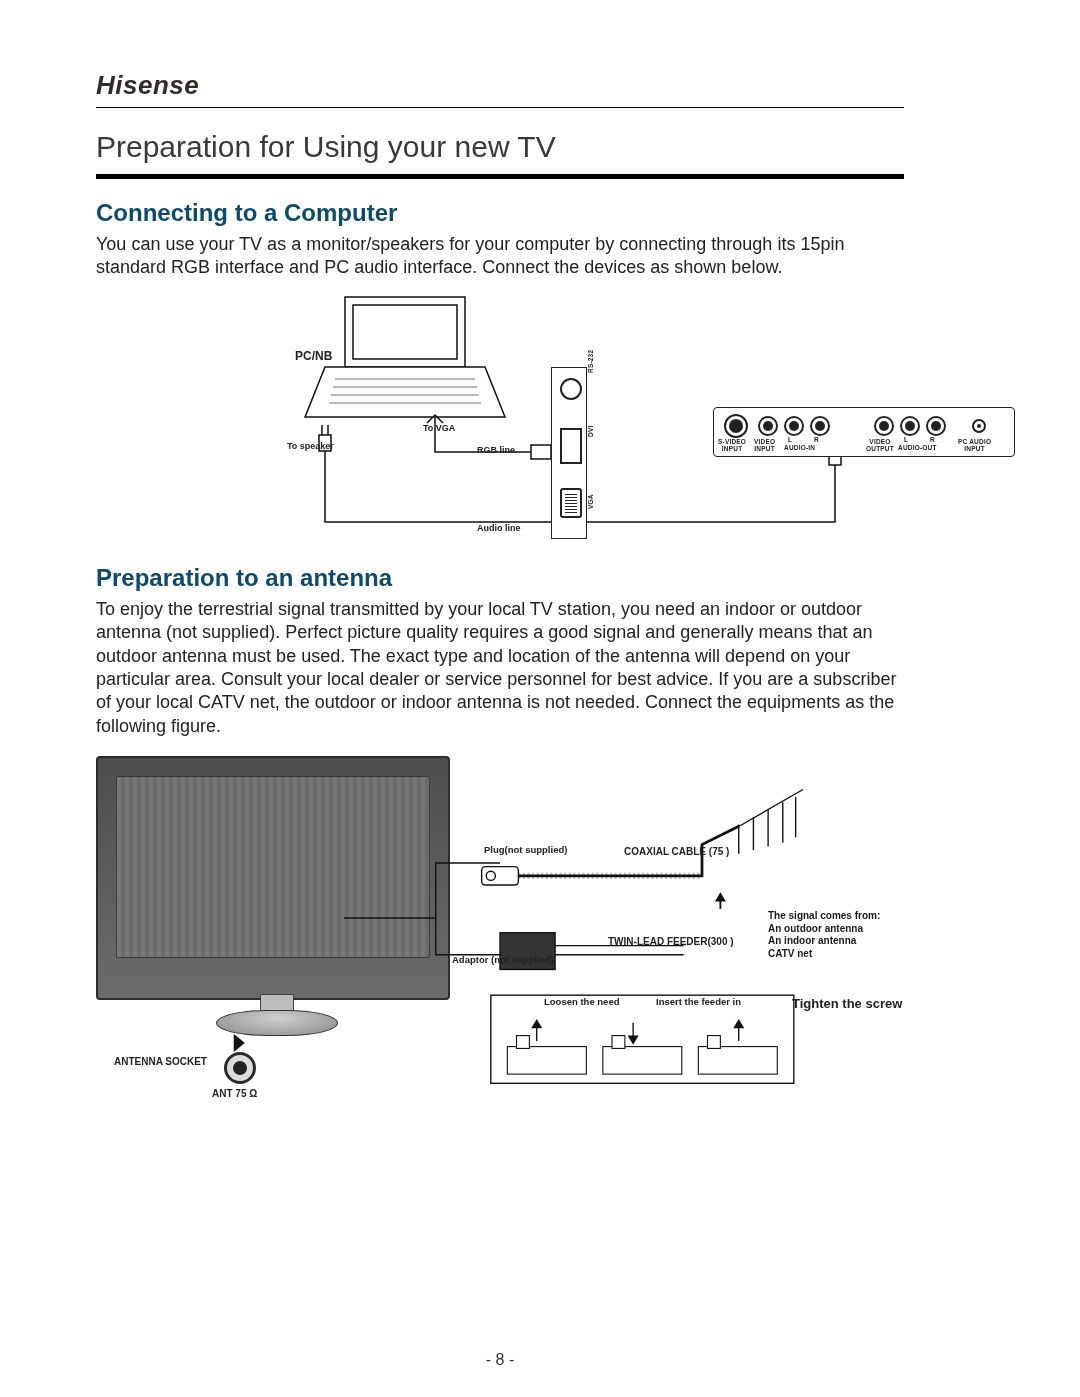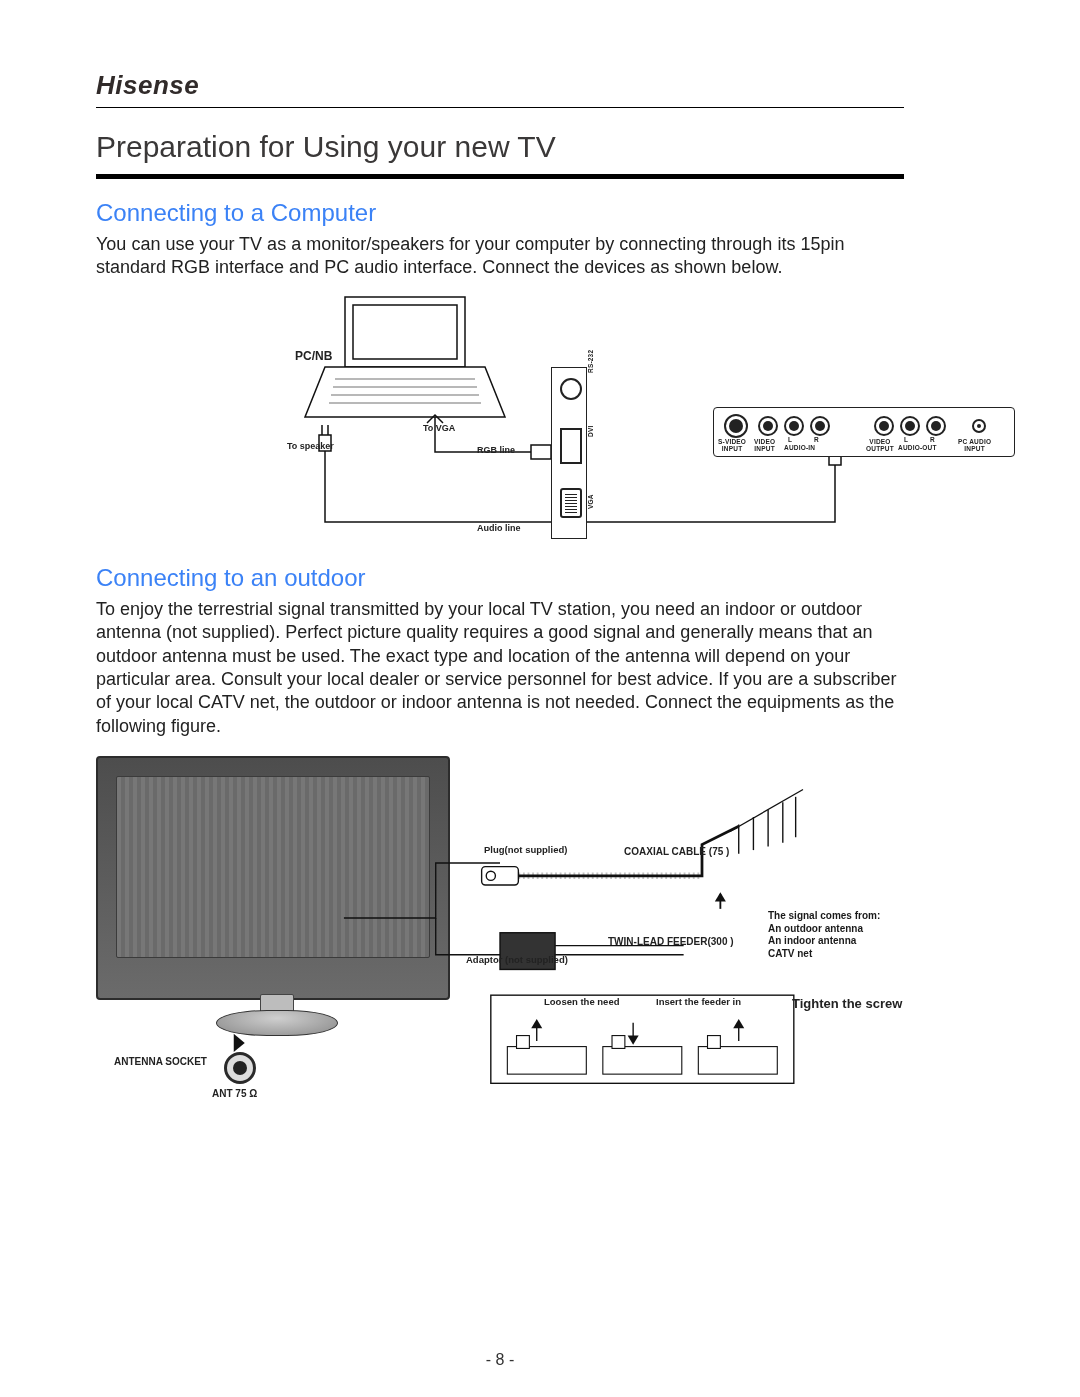--- a/index.html
+++ b/index.html
@@ -1,21 +1,21 @@
 <!DOCTYPE html>
 <html><head>
 <meta charset="utf-8">
 <style>
   html,body{margin:0;padding:0;background:#fff;color:#1a1a1a;font-family:Arial,Helvetica,sans-serif}
   .page{width:1000px;height:1397px;position:relative;box-sizing:border-box;padding:70px 96px 62px 96px}
   .brand{font-size:26px;font-weight:900;font-style:italic;letter-spacing:.5px;color:#312b2a}
   .brand-rule{border:none;border-top:1.5px solid #000;margin:6px 0 22px 0}
   .title{font-size:30px;font-weight:400;margin:0 0 10px 0;color:#3a3838}
   .title-rule{border:none;border-top:5px solid #000;margin:0 0 20px 0}
-  .h2{font-size:24px;font-weight:400;margin:4px 0 6px 0;color:#3b82f6}
+  .h2{font-size:24px;font-weight:700;margin:4px 0 6px 0;color:#0c4a6e}
   .para{font-size:18px;line-height:1.3;color:#222;margin:0 0 6px 0}
   .diagram{position:relative;border:1px solid rgba(0,0,0,0);height:250px;margin:4px 0 26px 98px;width:700px}
   .diagram svg{position:absolute;inset:0}
   .label{position:absolute;font-size:11px;color:#222;font-weight:600}
   .label.small{font-size:9px;font-weight:600}
   .label.tiny{font-size:6.5px;font-weight:700;letter-spacing:.2px}
   .label.bold{font-weight:700}
   .diagram2{position:relative;height:370px;margin:18px 0 0 0}
   .tvphoto{position:absolute;left:0;top:0;width:350px;height:240px;background:linear-gradient(180deg,#4d4d4d,#6b6b6b);border-radius:4px;border:2px solid #2c2c2c;overflow:hidden}
   .tvphoto::before{content:"";position:absolute;inset:18px 18px 40px 18px;background:repeating-linear-gradient(90deg,#777 0 4px,#6a6a6a 4px 8px);border:1px solid #3b3b3b;border-radius:2px}
@@ -121,21 +121,21 @@
 INPUT</span>
     </div>
 
     <span class="label bold" style="left:100px;top:62px;font-size:12px">PC/NB</span>
     <span class="label small" style="left:92px;top:154px">To speaker</span>
     <span class="label small" style="left:228px;top:136px">To VGA</span>
     <span class="label small" style="left:282px;top:158px">RGB line</span>
     <span class="label small" style="left:282px;top:236px">Audio line</span>
   </div>
 
-  <div class="h2">Connecting to an outdoor</div>
+  <div class="h2">Preparation to an antenna</div>
   <p class="para">To enjoy the terrestrial signal transmitted by your local TV station, you need an indoor or outdoor antenna (not supplied). Perfect picture quality requires a good signal and generally means that an outdoor antenna must be used. The exact type and location of the antenna will depend on your particular area. Consult  your local dealer or service personnel for best advice. If you are a subscriber of your local CATV net, the outdoor or indoor antenna is not needed. Connect the equipments as the following figure.</p>
 
   <div class="diagram2">
     <div class="tvphoto"></div>
     <div class="tvstand"></div>
     <div class="antsocket"></div>
 
     <span class="label bold" style="left:18px;top:300px;font-size:10px">ANTENNA SOCKET</span>
     <span class="label bold" style="left:116px;top:332px;font-size:10px">ANT 75 Ω</span>
 
@@ -189,21 +189,21 @@
           <rect x="562" y="288" width="14" height="14" fill="#fff"></rect>
           <rect x="656" y="300" width="86" height="30" fill="#fff"></rect>
           <rect x="666" y="288" width="14" height="14" fill="#fff"></rect>
         </g>
       </g>
     </svg>
 
     <span class="label bold" style="left:388px;top:88px;font-size:9.5px">Plug(not supplied)</span>
     <span class="label bold" style="left:528px;top:90px;font-size:10px">COAXIAL CABLE (75    )</span>
     <span class="label bold" style="left:512px;top:180px;font-size:10px">TWIN-LEAD FEEDER(300    )</span>
-    <span class="label bold" style="left:370px;top:198px;font-size:9.5px">Adaptor (not supplied)</span>
+    <span class="label bold" style="left:356px;top:198px;font-size:9.5px">Adaptor (not supplied)</span>
 
     <div style="position:absolute;left:672px;top:154px;font-size:10px;line-height:1.25">
       <div style="font-weight:700">The signal comes from:</div>
       <div style="font-weight:700">An  outdoor antenna</div>
       <div style="font-weight:700">An  indoor antenna</div>
       <div style="font-weight:700">CATV  net</div>
     </div>
 
     <span class="label bold" style="left:448px;top:240px;font-size:9.5px">Loosen the need</span>
     <span class="label bold" style="left:560px;top:240px;font-size:9.5px">Insert the feeder in</span>

